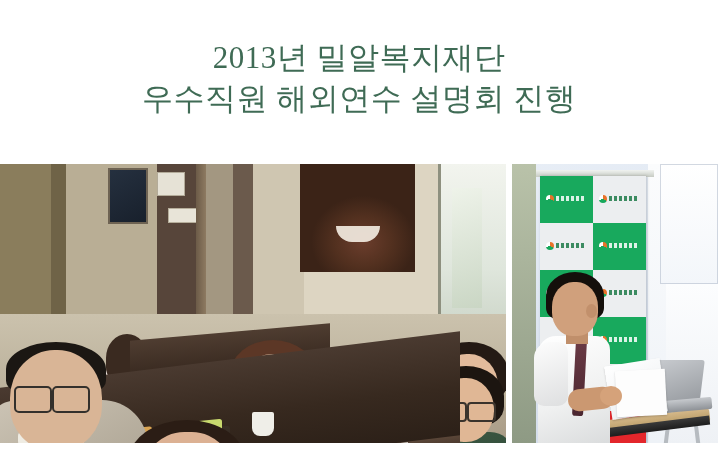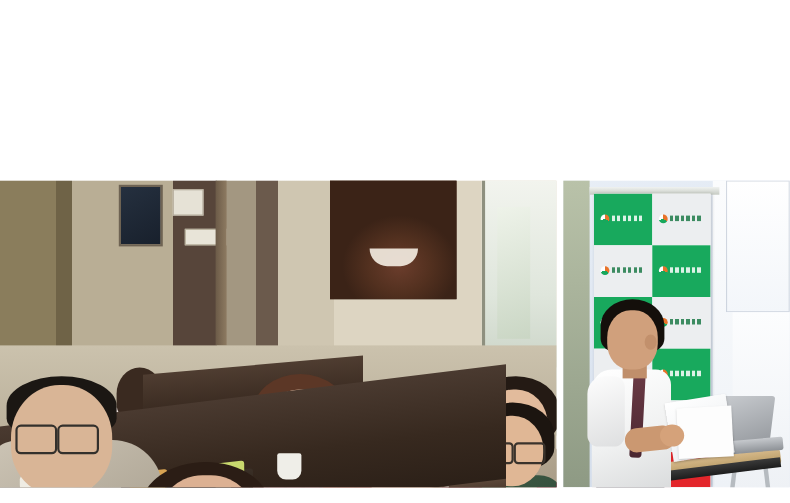--- a/index.html
+++ b/index.html
@@ -333,20 +333,22 @@
     position:absolute; left:186px; top:246px; width:4px; height:96px;
     background:#b6bbc0; transform: rotate(-7deg);
   }
 </style>
 </head>
 <body>
 
 <div class="page">
 
   <div class="title-block" style="color: rgb(63, 107, 85);">
+    <span class="title-line">2013년 밀알복지재단</span>
+    <span class="title-line title-line-2">우수직원 해외연수 설명회 진행</span>
   </div>
 
   <div class="photo-strip">
 
     <div class="photo photo-left">
       <div class="room-wall pL"></div>
       <div class="poster pL"></div>
       <div class="poster-smile pL"></div>
       <div class="frame-a pL"></div>
       <div class="ac-unit pL"></div>

